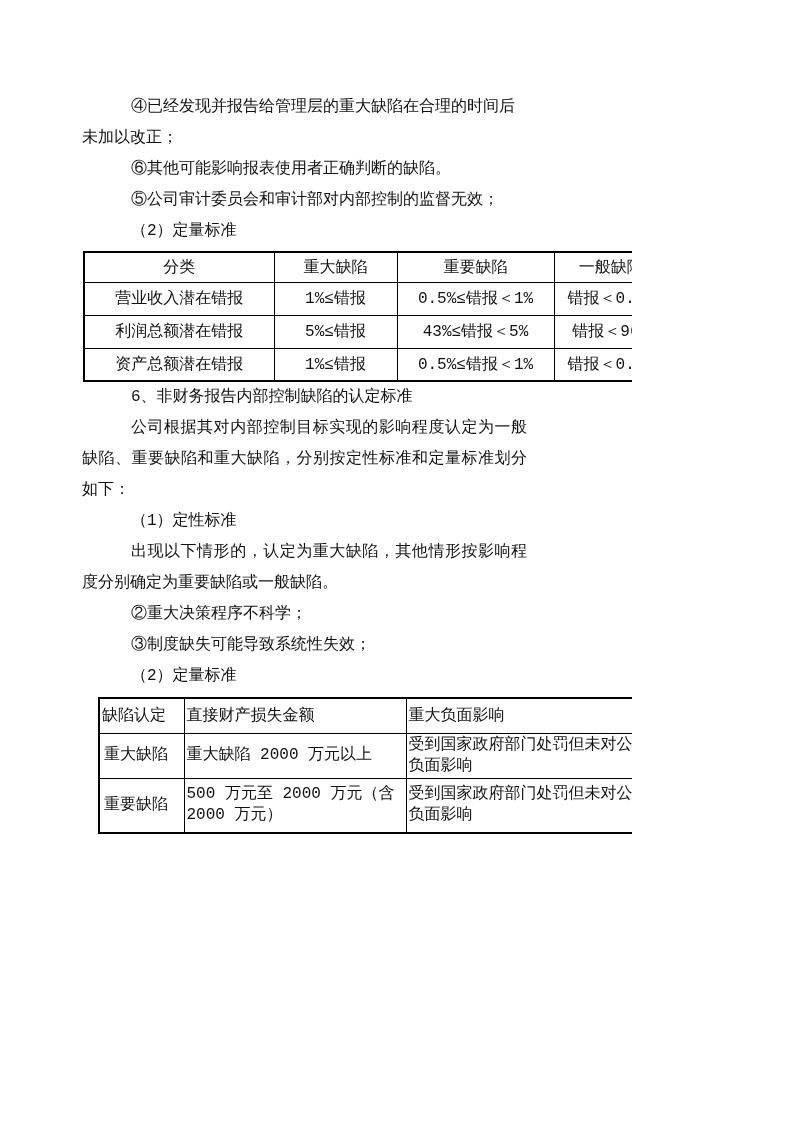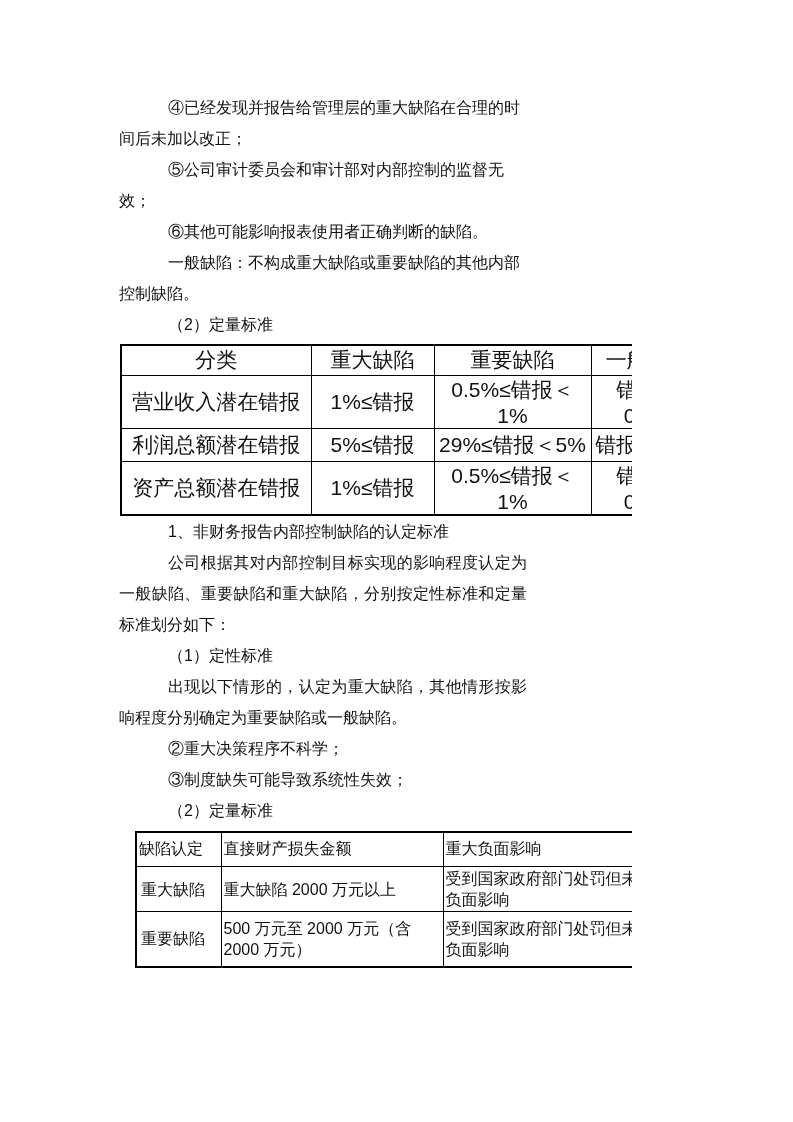--- a/index.html
+++ b/index.html
@@ -3,22 +3,22 @@
 <meta charset="utf-8">
 <style>
   * { box-sizing: border-box; }
   html, body { margin: 0; padding: 0; background: #ffffff; }
   .page {
     position: relative;
     width: 632px;
     height: 1122px;
     background: #ffffff;
     color: #111111;
-    font-family: Liberation Sans, sans-serif;
-    padding: 92px 105px 0 119px;
+    font-family: Liberation Mono, monospace;
+    padding: 92px 105px 0 82px;
     overflow: hidden;
   }
   p.line {
     margin: 0;
     font-size: 16px;
     line-height: 31px;
     text-indent: 49px;
     white-space: normal;
   }
   p.wrap { text-align: justify; }
@@ -28,21 +28,21 @@
     color: #111111;
   }
   .t1 {
     width: 584px;
     margin: 4px 0 0 1px;
     border: 2px solid #000000;
   }
   .t1 th, .t1 td {
     border: 1px solid #000000;
     font-weight: normal;
-    font-size: 21px;
+    font-size: 16px;
     text-align: center;
     vertical-align: middle;
     padding: 0 2px;
     overflow: hidden;
   }
   .t1 thead tr { height: 30px; }
   .t1 tbody tr { height: 33px; }
   .t2 {
     width: 597px;
     margin: 5px 0 0 16px;
@@ -60,23 +60,22 @@
   .t2 tbody tr.r1 { height: 45px; }
   .t2 tbody tr.r2 { height: 55px; }
   .t2 td.c1 { padding-left: 4px; }
 </style>
 </head>
 <body>
 
 <div class="page">
 
   <p class="line">④已经发现并报告给管理层的重大缺陷在合理的时间后未加以改正；</p>
+  <p class="line">⑥其他可能影响报表使用者正确判断的缺陷。</p>
   <p class="line">⑤公司审计委员会和审计部对内部控制的监督无效；</p>
-  <p class="line">⑥其他可能影响报表使用者正确判断的缺陷。</p>
-  <p class="line">一般缺陷：不构成重大缺陷或重要缺陷的其他内部控制缺陷。</p>
   <p class="line">（2）定量标准</p>
 
   <table class="t1">
     <colgroup>
       <col style="width:190px">
         <col style="width:123px">
         <col style="width:157px">
         <col style="width:114px">
     </colgroup>
     <thead>
@@ -90,33 +89,33 @@
     <tbody>
       <tr>
         <td>营业收入潜在错报</td>
         <td>1%≤错报</td>
         <td>0.5%≤错报＜1%</td>
         <td>错报＜0.5%</td>
       </tr>
       <tr>
         <td>利润总额潜在错报</td>
         <td>5%≤错报</td>
-        <td>29%≤错报＜5%</td>
+        <td>43%≤错报＜5%</td>
         <td>错报＜96%</td>
       </tr>
       <tr>
         <td>资产总额潜在错报</td>
         <td>1%≤错报</td>
         <td>0.5%≤错报＜1%</td>
         <td>错报＜0.5%</td>
       </tr>
     </tbody>
   </table>
 
-  <p class="line">1、非财务报告内部控制缺陷的认定标准</p>
+  <p class="line">6、非财务报告内部控制缺陷的认定标准</p>
   <p class="line wrap">公司根据其对内部控制目标实现的影响程度认定为一般缺陷、重要缺陷和重大缺陷，分别按定性标准和定量标准划分如下：</p>
   <p class="line">（1）定性标准</p>
   <p class="line wrap">出现以下情形的，认定为重大缺陷，其他情形按影响程度分别确定为重要缺陷或一般缺陷。</p>
   <p class="line">②重大决策程序不科学；</p>
   <p class="line">③制度缺失可能导致系统性失效；</p>
   <p class="line">（2）定量标准</p>
 
   <table class="t2">
     <colgroup>
       <col style="width:85px">

